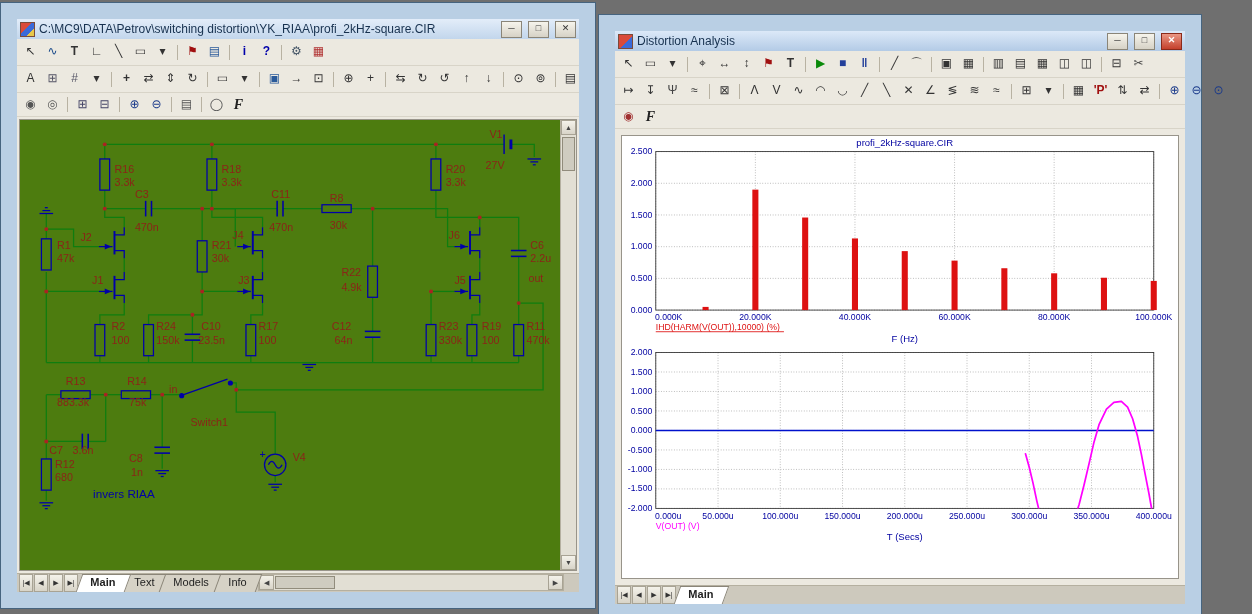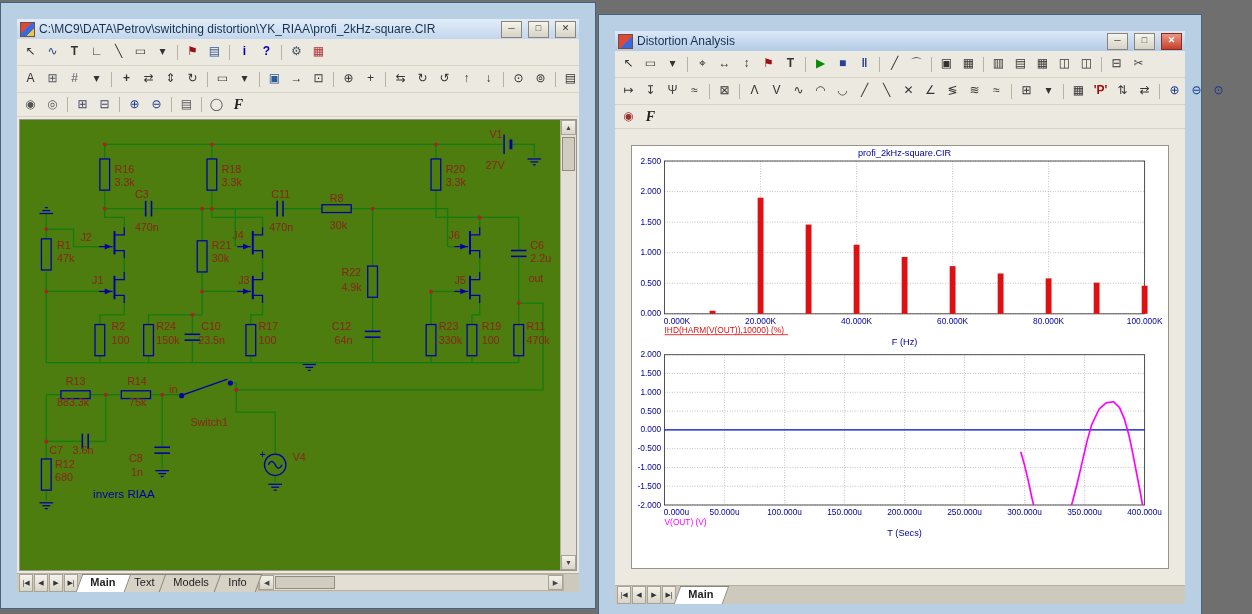--- a/index.html
+++ b/index.html
@@ -32,21 +32,21 @@
   .scr-btn{width:15px;height:15px;background:linear-gradient(#f4f2ea,#d8d4c8);border:1px solid #a8a394;
            font-size:7px;line-height:13px;text-align:center;color:#444;flex:0 0 auto;box-sizing:border-box;}
   .scr-thumb{background:#cfccc0;border:1px solid #918c7c;box-sizing:border-box;}
   .tabstrip{height:18px;display:flex;align-items:stretch;background:#cdc9bd;border-top:1px solid #b5b0a0;padding-left:2px;}
   .tabnav{width:14px;font-size:7px;line-height:16px;text-align:center;color:#333;
           background:linear-gradient(#f4f2ea,#d8d4c8);border:1px solid #a8a394;margin-right:1px;flex:0 0 auto;box-sizing:border-box;}
   .tab{position:relative;padding:1px 12px 0 10px;font-size:11px;color:#222;background:#d6d2c6;
        border:1px solid #8a8578;border-bottom:none;transform:skewX(-20deg);margin-right:-5px;flex:0 0 auto;}
   .tab>span{display:inline-block;transform:skewX(20deg);}
   .tab.active{background:#ffffff;font-weight:bold;z-index:2;}
-  .plot-panel{flex:1;margin:16px;border:1px solid #98948a;background:#fff;position:relative;overflow:hidden;}
+  .plot-panel{flex:1;margin:6px;border:1px solid #98948a;background:#fff;position:relative;overflow:hidden;}
 </style>
 </head>
 <body>
 
 <div class="window" style="left:0px;top:2px;width:596px;height:607px;">
   <div class="titlebar">
     <span class="appicon"></span>
     <span class="title">C:\MC9\DATA\Petrov\switching distortion\YK_RIAA\profi_2kHz-square.CIR</span>
     <span class="winbtn">─</span>
     <span class="winbtn">□</span>

